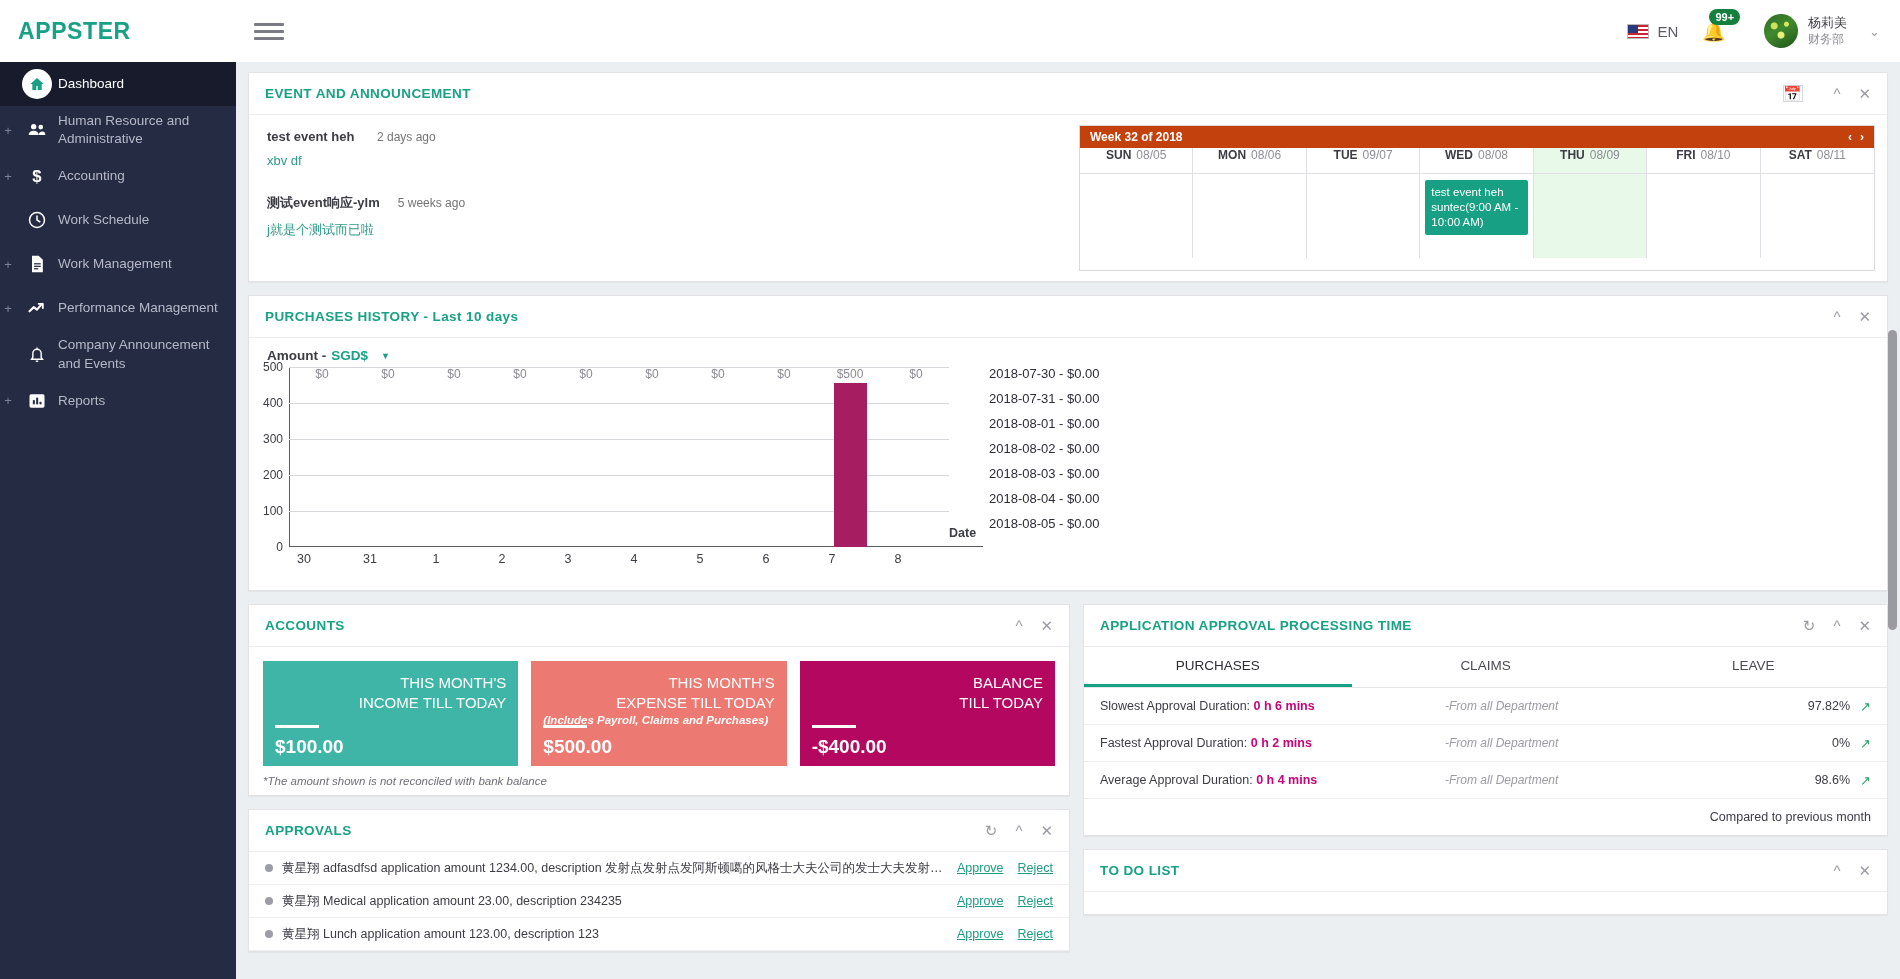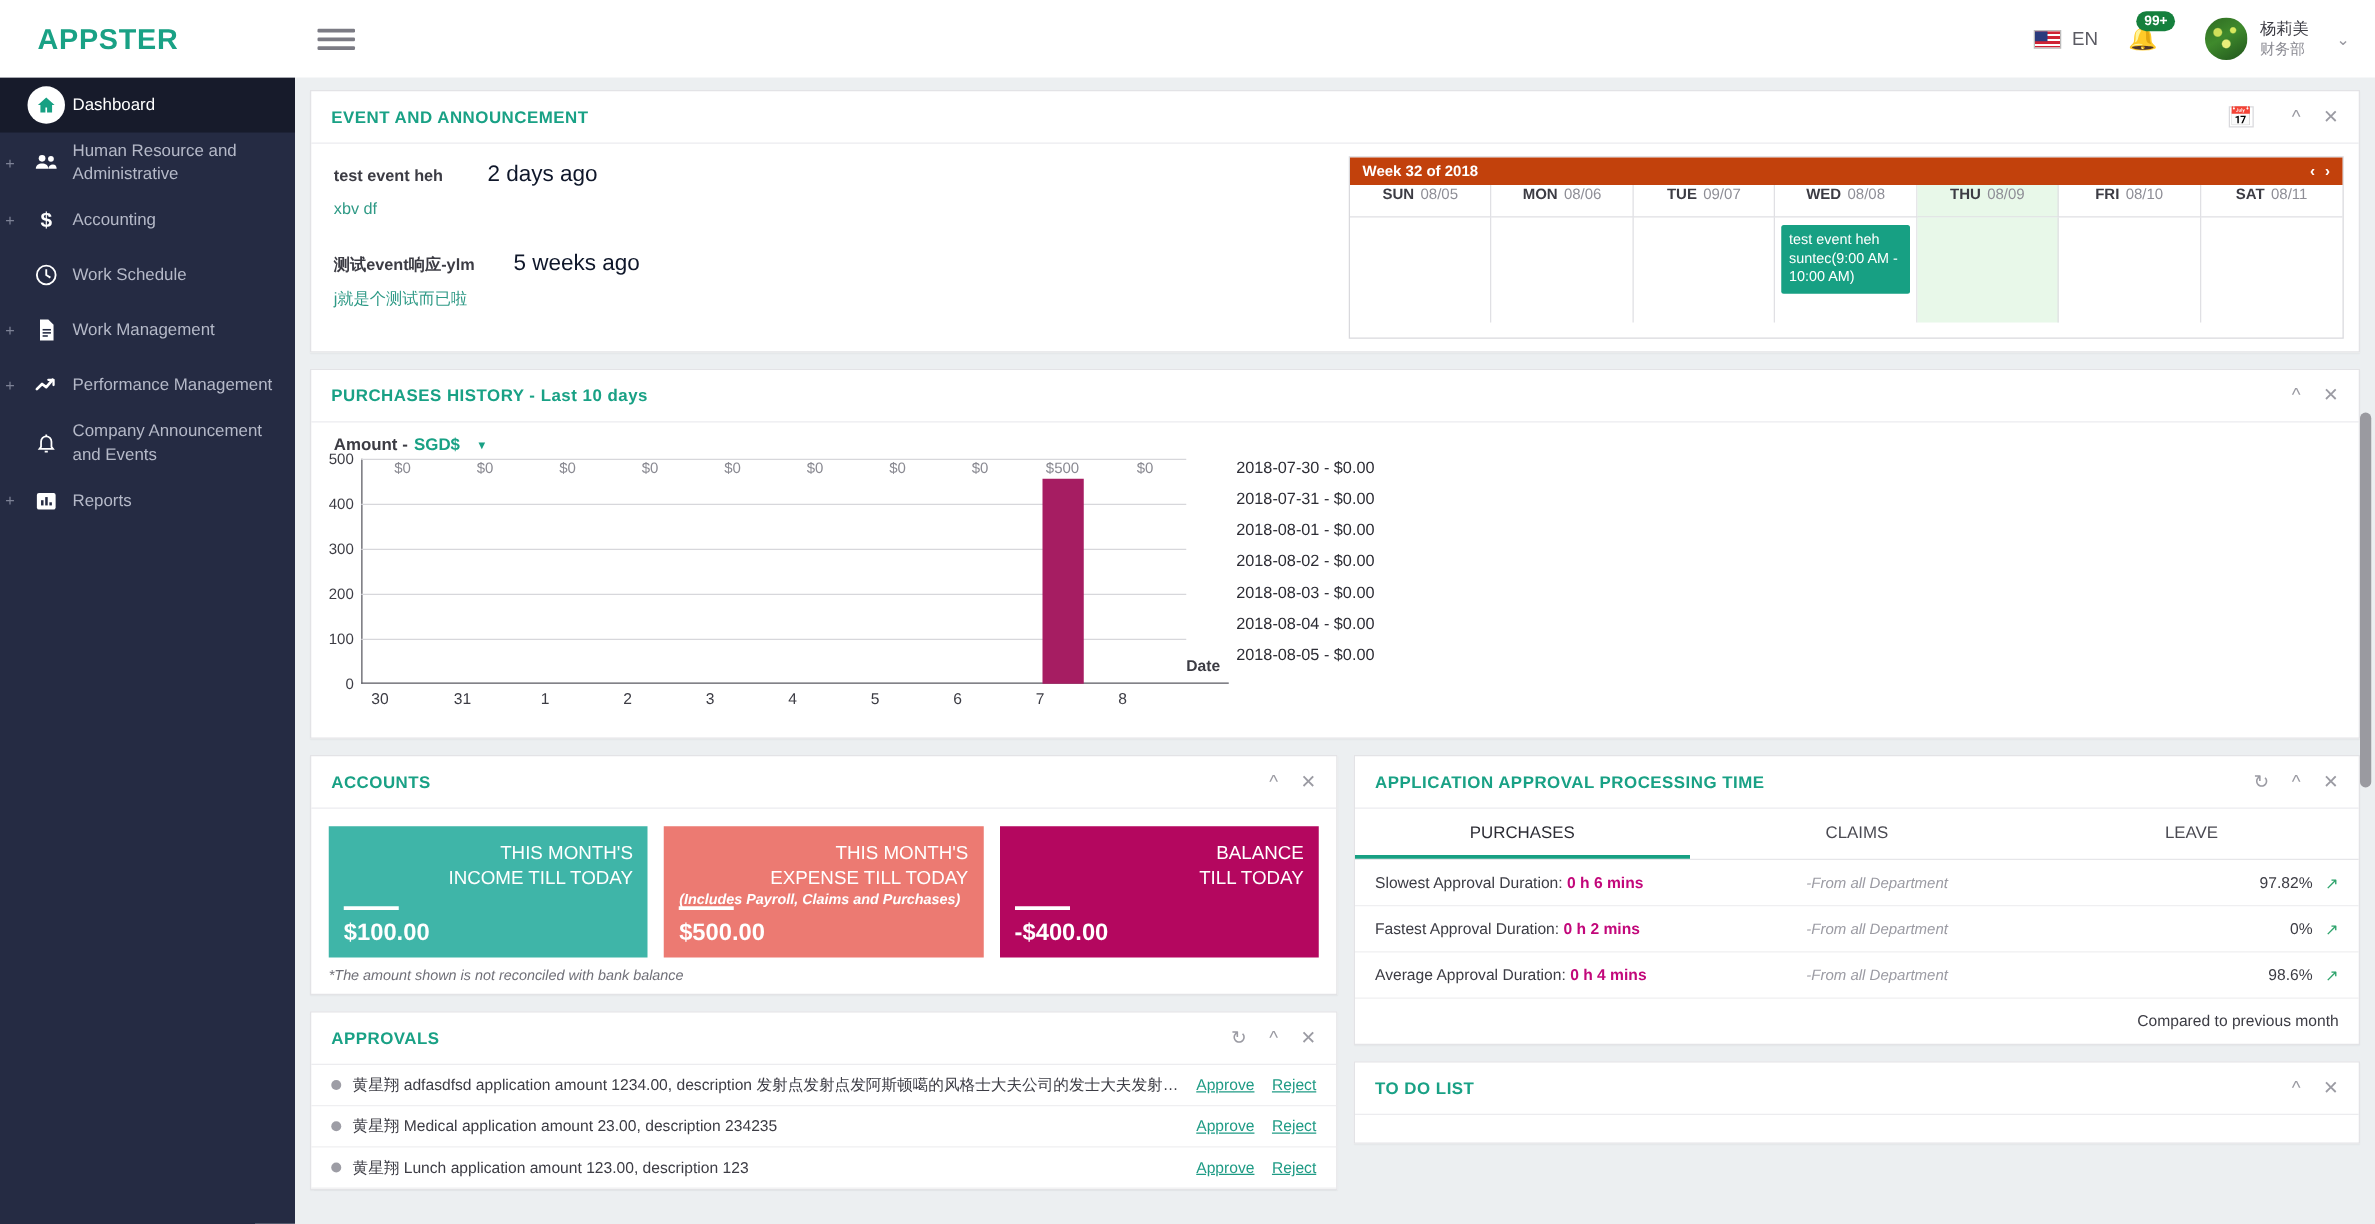--- a/index.html
+++ b/index.html
@@ -10,21 +10,21 @@
     overflow: hidden;
   }
 
   
   .topbar {
     position: absolute; top: 0; left: 0; width: 1900px; height: 62px;
     background: #ffffff; display: flex; align-items: center; z-index: 30;
   }
   .brand {
     width: 236px; height: 62px; display: flex; align-items: center;
-    padding-left: 30px;
+    padding-left: 18px;
     font-size: 23px; font-weight: bold; letter-spacing: .6px; color: #19a185;
   }
   .hamburger { width: 30px; margin-left: 18px; cursor: pointer; }
   .hamburger span { display: block; height: 3px; background: #7b7b84; margin: 4px 0; border-radius: 1px; }
   .topbar-right {
     margin-left: auto; display: flex; align-items: center; gap: 0px; padding-right: 20px; height: 62px;
   }
   .flag {
     width: 22px; height: 15px; position: relative; overflow: hidden;
     background: #fff; border: 1px solid #bbb; margin-right: 9px;
@@ -98,21 +98,21 @@
   .panel-title .sub { color: #19a185; font-weight: bold; }
   .panel-tools { margin-left: auto; display: flex; align-items: center; gap: 18px; }
   .tool { color: #9b9ba3; font-size: 15px; cursor: pointer; line-height: 1; }
   .tool.cal { color: #6e8bb0; }
 
   
   .event-body { display: flex; height: 166px; }
   .event-left { width: 830px; padding: 14px 18px; }
   .ev-row { display:flex; align-items: baseline; margin-bottom: 9px; }
   .ev-title { font-size: 13px; font-weight: bold; color: #3c3c44; min-width: 92px; }
-  .ev-time { font-size: 18px; color: #0f172a; margin-left: 31px; }
+  .ev-time { font-size: 12px; color: #737373; margin-left: 18px; }
   .ev-desc { font-size: 13px; color: #2f9a86; margin-bottom: 26px; }
 
   .cal { flex: 1; margin: 10px 12px 10px 0; border: 1px solid #d9d9dd; }
   .cal-head {
     height: 22px; background: #c2410c; color: #fff; display: flex; align-items: center;
     padding: 0 10px; font-size: 12px; font-weight: bold;
   }
   .cal-nav { margin-left: auto; display:flex; gap: 8px; font-size: 12px; cursor: pointer; }
   .cal-grid { display: grid; grid-template-columns: repeat(7,1fr); }
   .cal-dayhead {

